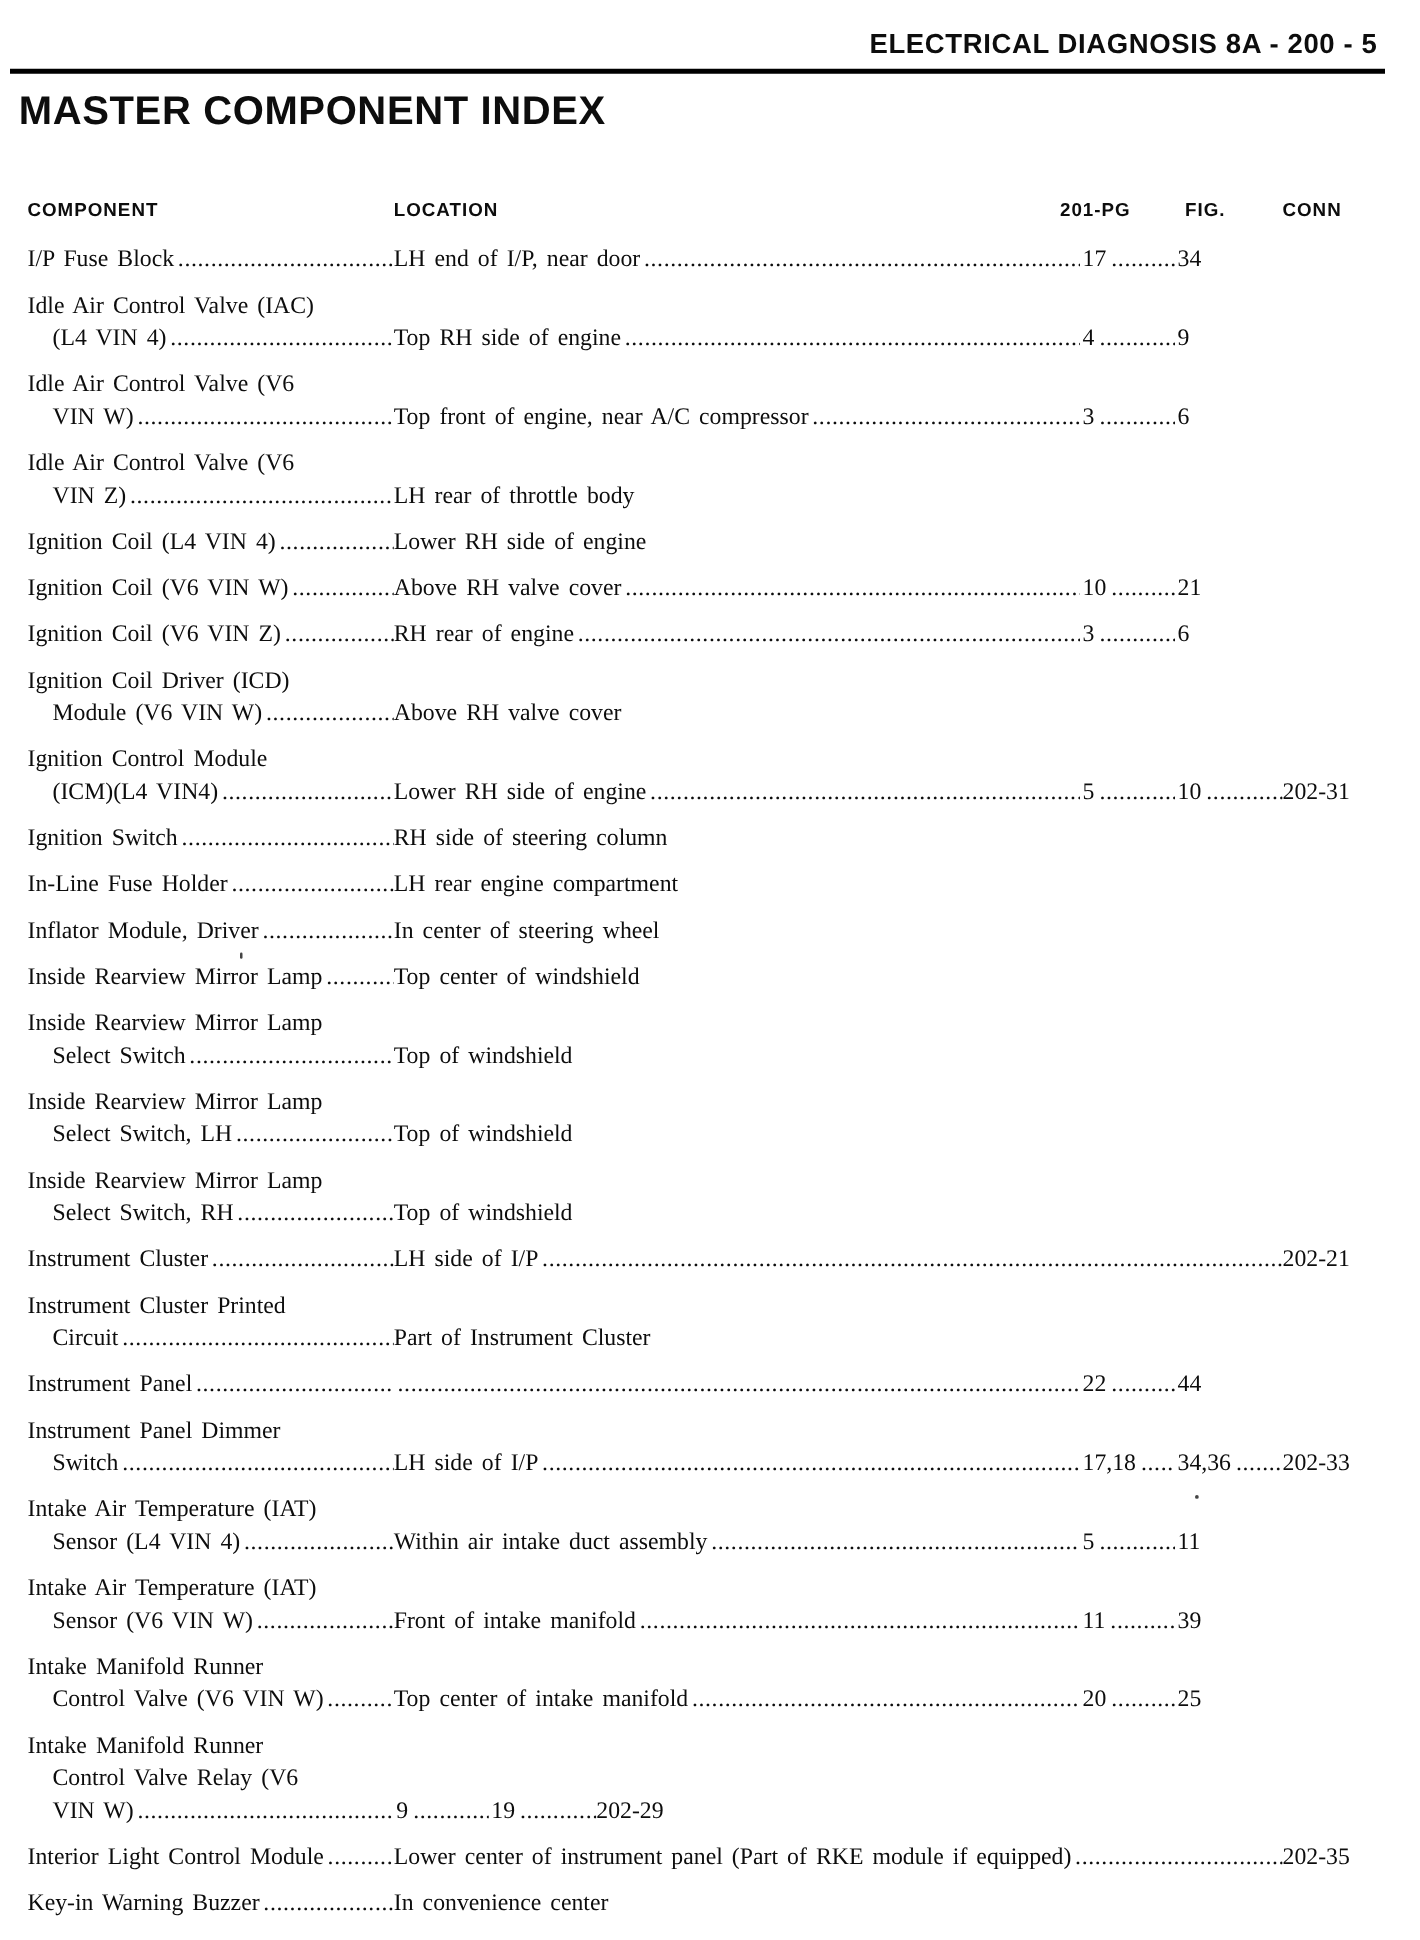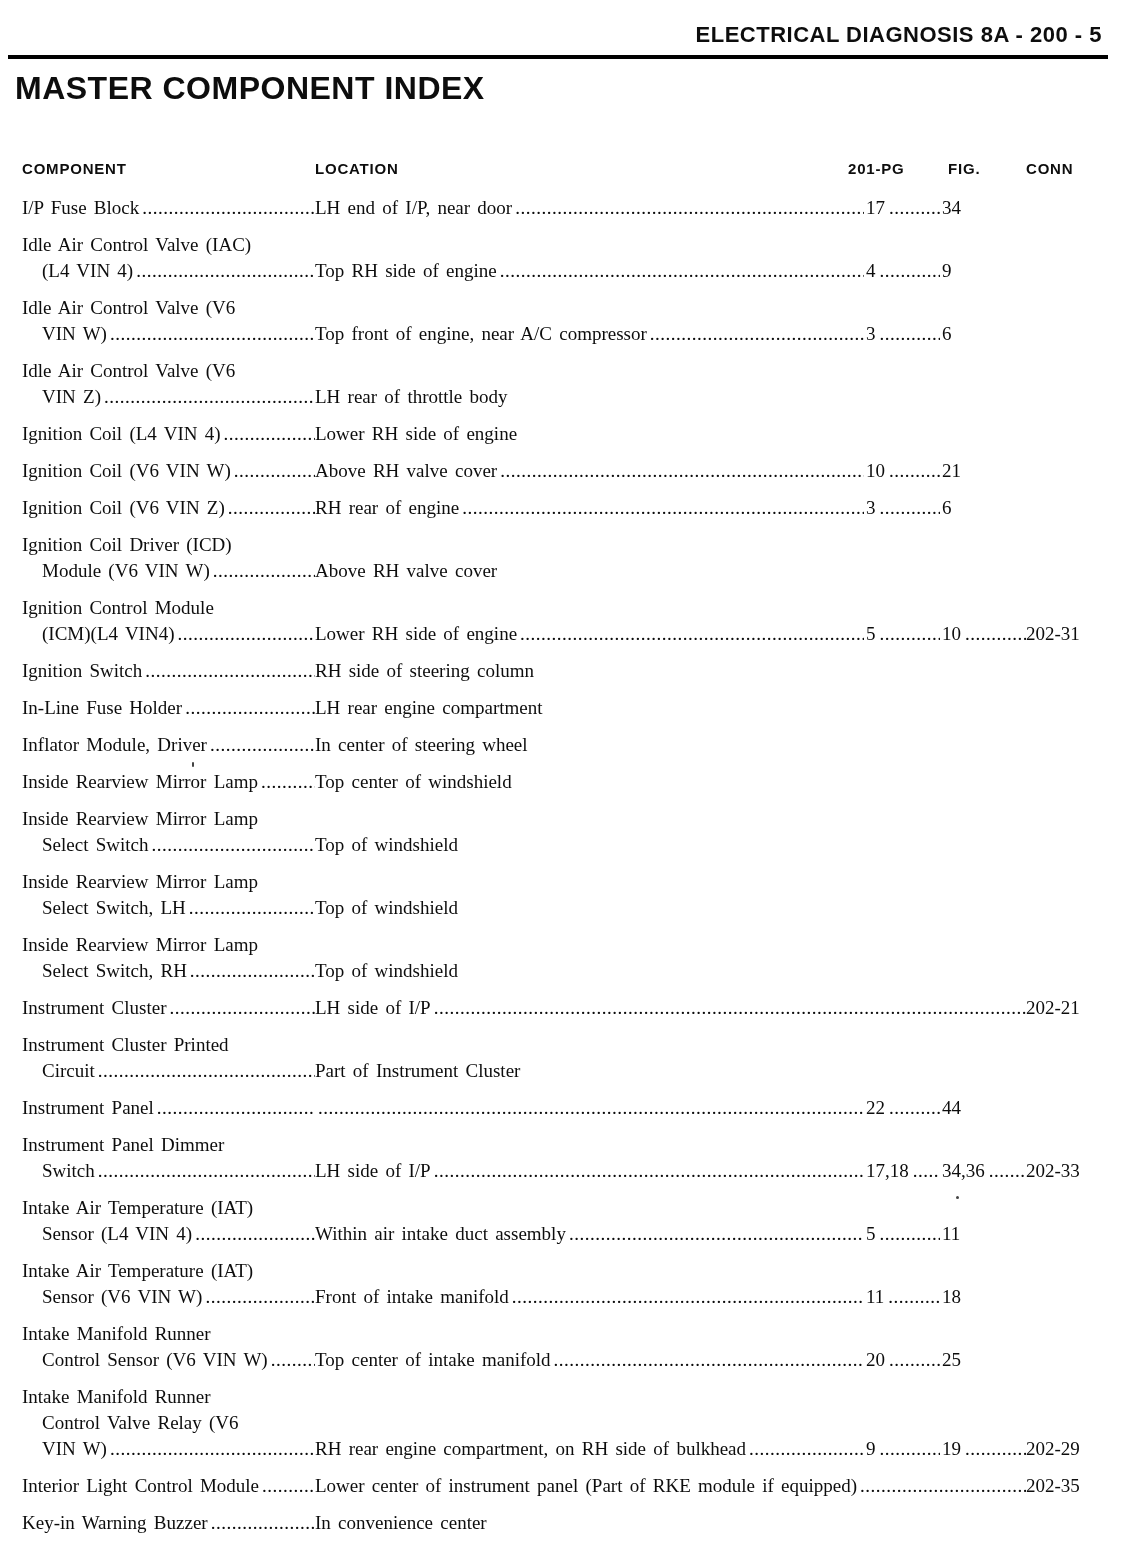--- a/index.html
+++ b/index.html
@@ -494,31 +494,31 @@
           </div>
           <div class="loc">
             <span class="t">Front of intake manifold</span>
             <span class="leader"></span>
           </div>
           <div class="pg">
             <span class="t">11</span>
             <span class="leader"></span>
           </div>
           <div class="fig">
-            <span class="t">18</span>
+            <span class="t">39</span>
           </div>
           <div class="conn"></div>
         </div>
         <div class="row">
           <div class="comp">
             <div class="comp-line">
               <span class="t">Intake Manifold Runner</span>
             </div>
             <div class="comp-line indent">
-              <span class="t">Control Sensor (V6 VIN W)</span>
+              <span class="t">Control Valve (V6 VIN W)</span>
               <span class="leader"></span>
             </div>
           </div>
           <div class="loc">
             <span class="t">Top center of intake manifold</span>
             <span class="leader"></span>
           </div>
           <div class="pg">
             <span class="t">20</span>
             <span class="leader"></span>
@@ -533,24 +533,20 @@
             <div class="comp-line">
               <span class="t">Intake Manifold Runner</span>
             </div>
             <div class="comp-line indent">
               <span class="t">Control Valve Relay (V6</span>
             </div>
             <div class="comp-line indent">
               <span class="t">VIN W)</span>
               <span class="leader"></span>
             </div>
-          </div>
-          <div class="loc">
-            <span class="t">RH rear engine compartment, on RH side of bulkhead</span>
-            <span class="leader"></span>
           </div>
           <div class="pg">
             <span class="t">9</span>
             <span class="leader"></span>
           </div>
           <div class="fig">
             <span class="t">19</span>
             <span class="leader"></span>
           </div>
           <div class="conn"><span class="t">202-29</span></div>

